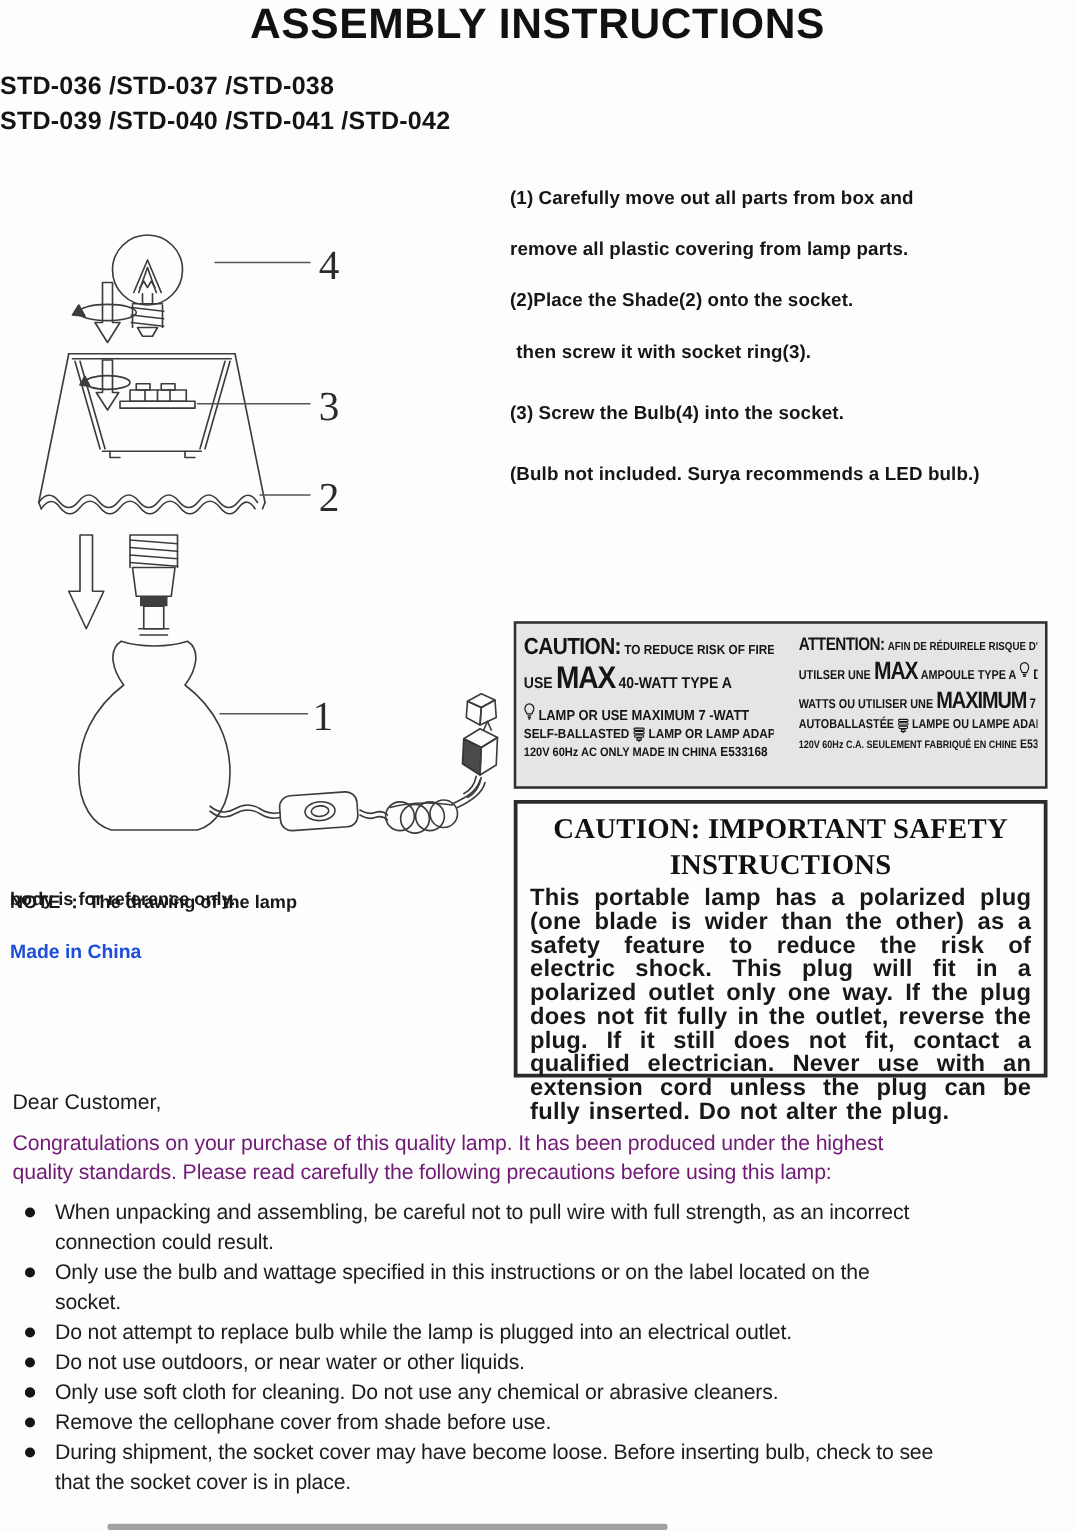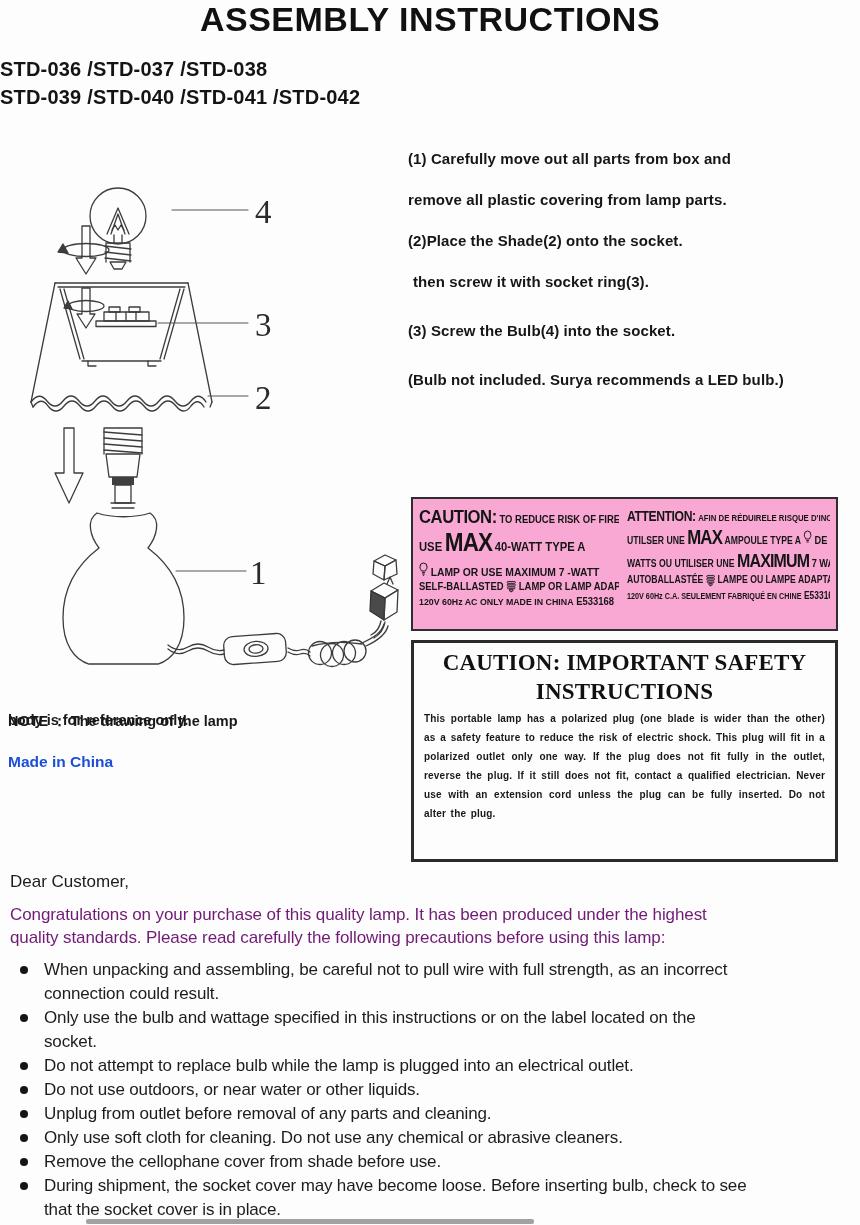--- a/index.html
+++ b/index.html
@@ -21,22 +21,22 @@
   #diagram{position:absolute;left:0;top:140px;}
   #diagram path,#diagram line,#diagram ellipse,#diagram circle,#diagram rect,#diagram polyline,#diagram polygon{
     vector-effect:non-scaling-stroke;}
   .part-num{font-family:"Liberation Serif",serif;font-size:33px;fill:#2b2b2b;}
   
   .note-line{position:absolute;left:8px;font-size:14.5px;font-weight:bold;color:#181818;}
   #note1{top:712px;} #note2{top:712px;}
   #madein{position:absolute;left:8px;top:753px;font-size:15.5px;font-weight:bold;color:#1d4ed8;}
   
   #caution-label{position:absolute;left:411px;top:497px;width:427px;height:134px;
-    border:2.5px solid #2e2e2e;box-sizing:border-box;display:flex;gap:8px;
-    padding:5px 6px;background:#f9a8d4;}
+    border:2.5px solid #2e2e2e;box-sizing:border-box;display:flex;gap:20px;
+    padding:5px 6px;background:#e5e5e5;}
   .cl-col{overflow:hidden;}
   .cl-en{width:200px;} .cl-fr{flex:1;}
   .cl-squeeze{transform:scaleX(.90);transform-origin:0 0;width:112%;}
   .cl-squeeze.fr{transform:scaleX(.84);width:119%;}
   .cl-line{display:flex;align-items:baseline;gap:3px;white-space:nowrap;
     font-weight:bold;color:#151515;}
   .cl-h{font-size:18.5px;font-weight:900;letter-spacing:-.5px;}
   .cl-hf{font-size:14.5px;font-weight:900;letter-spacing:-.5px;}
   .cl-s{font-size:10.5px;}
   .cl-use{font-size:12.5px;} .cl-max{font-size:25px;font-weight:900;letter-spacing:-1px;line-height:1;}
@@ -50,21 +50,21 @@
   .icon-gap{align-self:flex-end;}
   .en-l1{margin-top:2px;} .en-l2{margin-top:2px;} .en-l3{margin-top:7px;}
   .en-l4{margin-top:2px;} .en-l5{margin-top:2px;}
   .fr-l1{margin-top:4px;} .fr-l2{margin-top:3px;} .fr-l3{margin-top:4px;}
   .fr-l4{margin-top:4px;} .fr-l5{margin-top:3px;}
   
   #safety-box{position:absolute;left:411px;top:640px;width:427px;height:222px;
     border:3px solid #2b2b2b;box-sizing:border-box;padding:5px 10px 0;background:#fdfdfd;}
   .safety-title{text-align:center;font-family:"Liberation Serif",serif;
     font-weight:bold;font-size:23px;line-height:29px;color:#111;letter-spacing:.2px;}
-  #safety-body{margin-top:3px;font-size:10px;font-weight:bold;line-height:19px;
+  #safety-body{margin-top:3px;font-size:19px;font-weight:bold;line-height:19px;
     text-align:justify;letter-spacing:.2px;word-spacing:1.5px;color:#181818;}
   
   #greeting{position:absolute;left:10px;top:872px;font-size:17px;color:#1c1c1c;}
   #intro{position:absolute;left:10px;top:903px;width:800px;font-size:17px;
     line-height:23px;white-space:pre-line;color:#701a75;letter-spacing:-.1px;}
   #precautions{position:absolute;left:10px;top:958px;width:800px;margin:0;
     padding:0 0 0 34px;list-style:none;}
   #precautions li{position:relative;font-size:17px;line-height:24px;
     white-space:pre-line;color:#1c1c1c;letter-spacing:-.15px;}
   #precautions li .dot{position:absolute;left:-24px;top:8px;width:8px;height:8px;
@@ -300,21 +300,21 @@
   <div id="intro">Congratulations on your purchase of this quality lamp. It has been produced under the highest
 quality standards. Please read carefully the following precautions before using this lamp:</div>
 
   <ul id="precautions">
     <li><span class="dot"></span><span>When unpacking and assembling, be careful not to pull wire with full strength, as an incorrect
 connection could result.</span></li>
     <li><span class="dot"></span><span>Only use the bulb and wattage specified in this instructions or on the label located on the
 socket.</span></li>
     <li><span class="dot"></span><span>Do not attempt to replace bulb while the lamp is plugged into an electrical outlet.</span></li>
     <li><span class="dot"></span><span>Do not use outdoors, or near water or other liquids.</span></li>
-    <li><span class="dot"></span><span>Unplug from outlet before removal of any parts and cleaning.</span></li>
+    <li><span class="dot"></span></li>
     <li><span class="dot"></span><span>Only use soft cloth for cleaning. Do not use any chemical or abrasive cleaners.</span></li>
     <li><span class="dot"></span><span>Remove the cellophane cover from shade before use.</span></li>
     <li><span class="dot"></span><span>During shipment, the socket cover may have become loose. Before inserting bulb, check to see
 that the socket cover is in place.</span></li>
   </ul>
 
   <div id="scan-artifact"></div>
 </div>
 
 </body></html>

